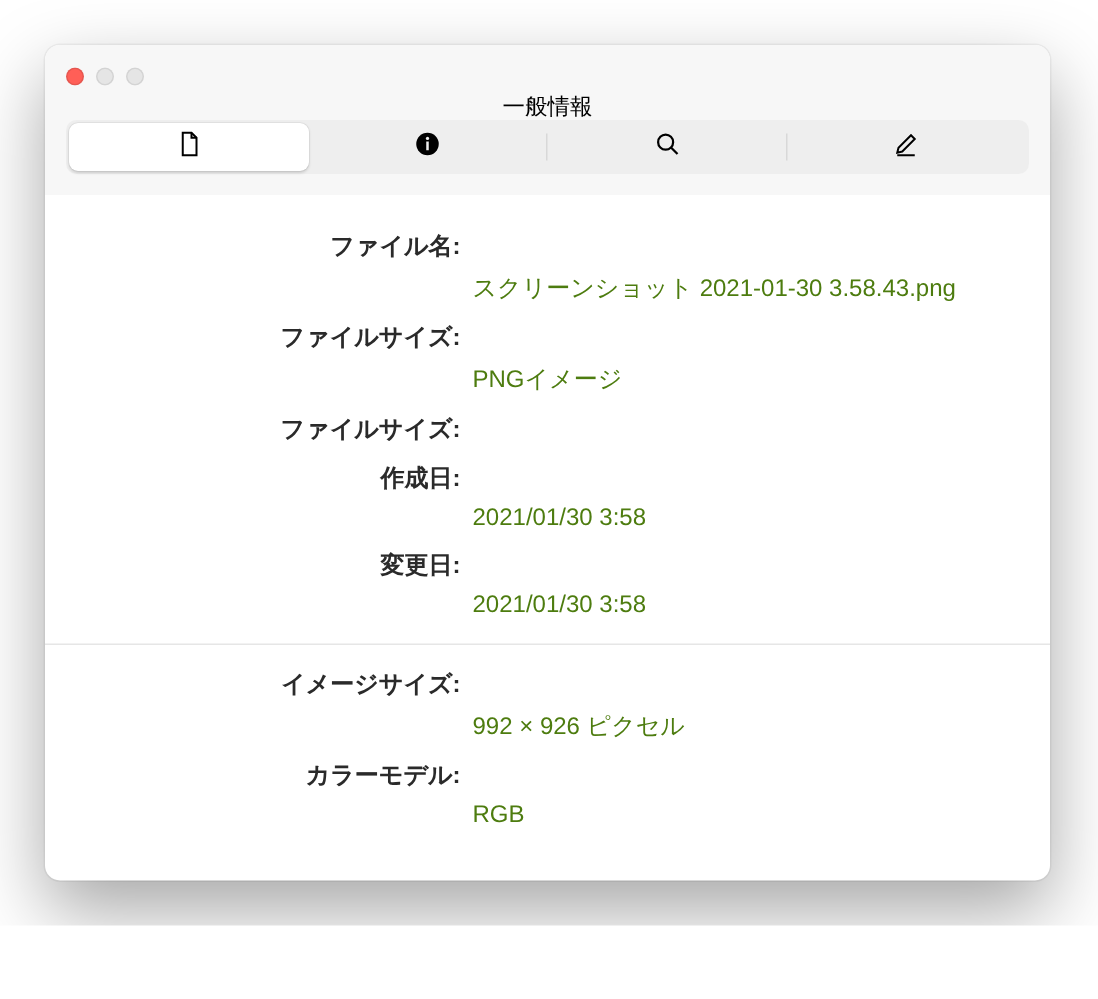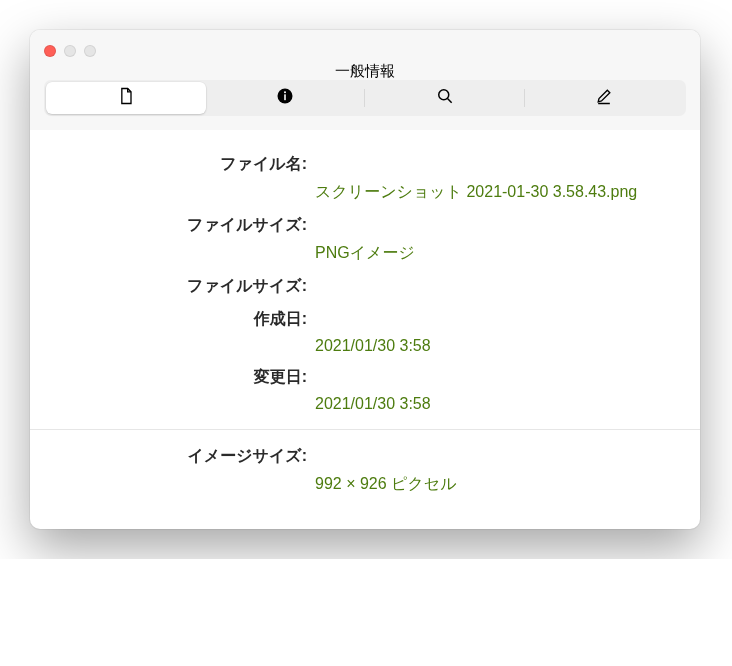--- a/index.html
+++ b/index.html
@@ -187,14 +187,18 @@
       <div class="label">変更日:</div>
       <div class="value">2021/01/30 3:58</div>
     </div>
 
     <hr class="divider">
 
     <div class="row">
       <div class="label">イメージサイズ:</div>
       <div class="value">992 × 926 ピクセル</div>
     </div>
+    <div class="row">
+      <div class="label">カラーモデル:</div>
+      <div class="value">RGB</div>
+    </div>
   </div>
 </div>
 
 </body></html>

